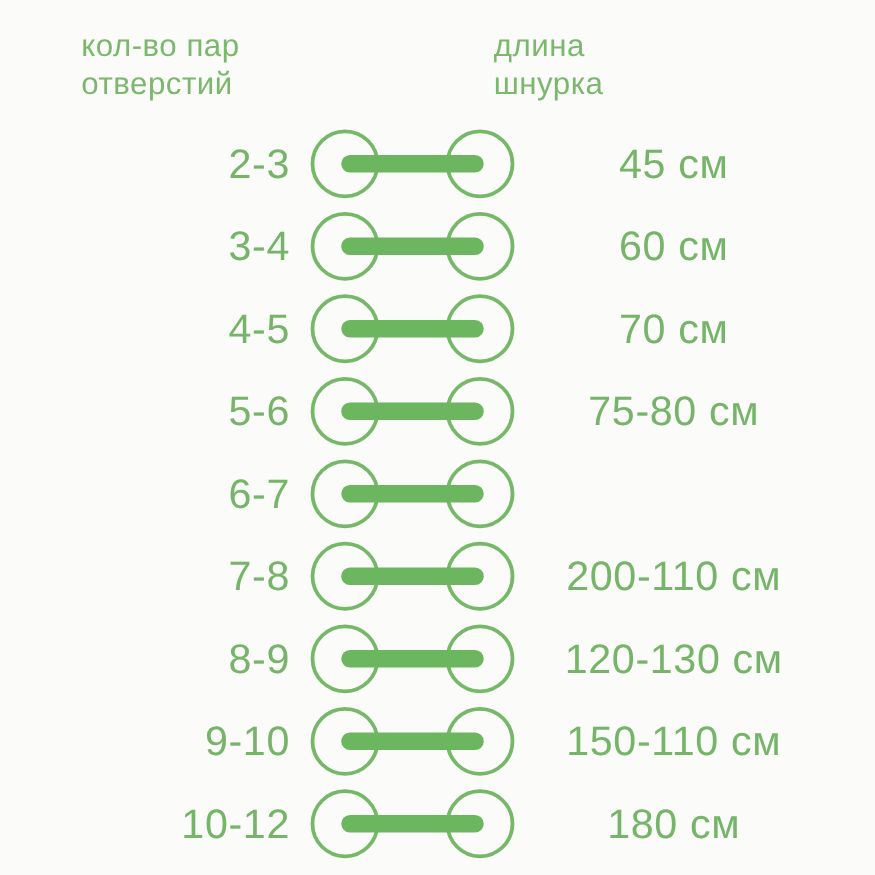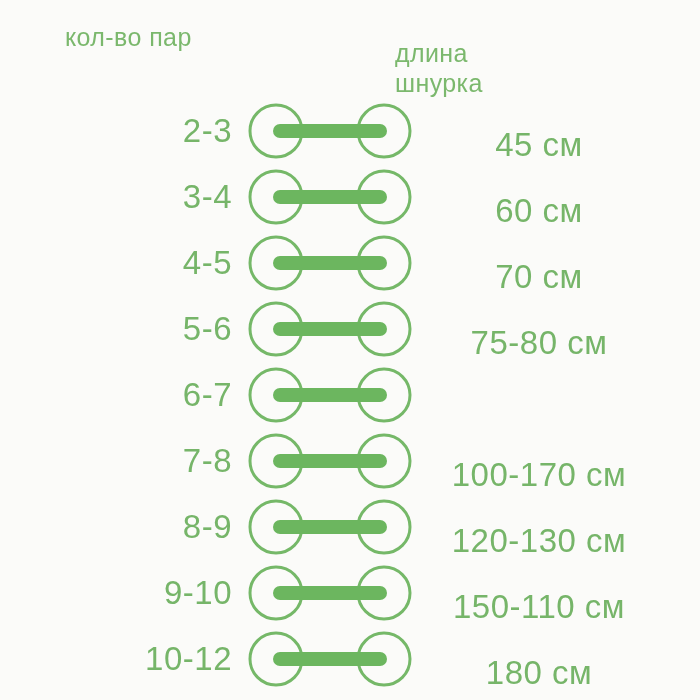--- a/index.html
+++ b/index.html
@@ -43,21 +43,20 @@
     display: block;
     white-space: nowrap;
   }
   #header-pairs {
     left: 65px;
     width: 260px;
   }
   #header-length {
     left: 395px;
     width: 225px;
-    margin-top: 16px;
   }
 
   
   .table-body {
     position: absolute;
     top: 98px;
     left: 0;
     width: 700px;
   }
   .lace-row {
@@ -77,21 +76,21 @@
     color: #76b569;
     font-size: 33px;
     letter-spacing: 0.5px;
     white-space: nowrap;
   }
 
   .cell-length {
     position: absolute;
     left: 414px;
     width: 250px;
-    top: 14px;
+    top: 0;
     height: 66px;
     line-height: 66px;
     text-align: center;
     color: #76b569;
     font-size: 33px;
     letter-spacing: 0.5px;
     white-space: nowrap;
   }
 
   
@@ -117,20 +116,21 @@
   }
 </style>
 </head>
 <body>
 
 <div id="infographic">
 
   <div class="header-row">
     <div class="col-header" id="header-pairs">
       <span class="hl">кол-во пар</span>
+      <span class="hl">отверстий</span>
     </div>
     <div class="col-header" id="header-length">
       <span class="hl">длина</span>
       <span class="hl">шнурка</span>
     </div>
   </div>
 
   <div class="table-body">
 
     <div class="lace-row">
@@ -194,21 +194,21 @@
 
     <div class="lace-row">
       <div class="cell-pairs">7-8</div>
       <div class="cell-icon">
         <svg viewBox="0 0 164 60" xmlns="http://www.w3.org/2000/svg">
           <circle class="ring" cx="28" cy="30" r="26"></circle>
           <circle class="ring" cx="136" cy="30" r="26"></circle>
           <rect class="lace-bar" x="25" y="23" width="114" height="14" rx="7" ry="7"></rect>
         </svg>
       </div>
-      <div class="cell-length">100-170 см</div>
+      <div class="cell-length">200-110 см</div>
     </div>
 
     <div class="lace-row">
       <div class="cell-pairs">8-9</div>
       <div class="cell-icon">
         <svg viewBox="0 0 164 60" xmlns="http://www.w3.org/2000/svg">
           <circle class="ring" cx="28" cy="30" r="26"></circle>
           <circle class="ring" cx="136" cy="30" r="26"></circle>
           <rect class="lace-bar" x="25" y="23" width="114" height="14" rx="7" ry="7"></rect>
         </svg>

